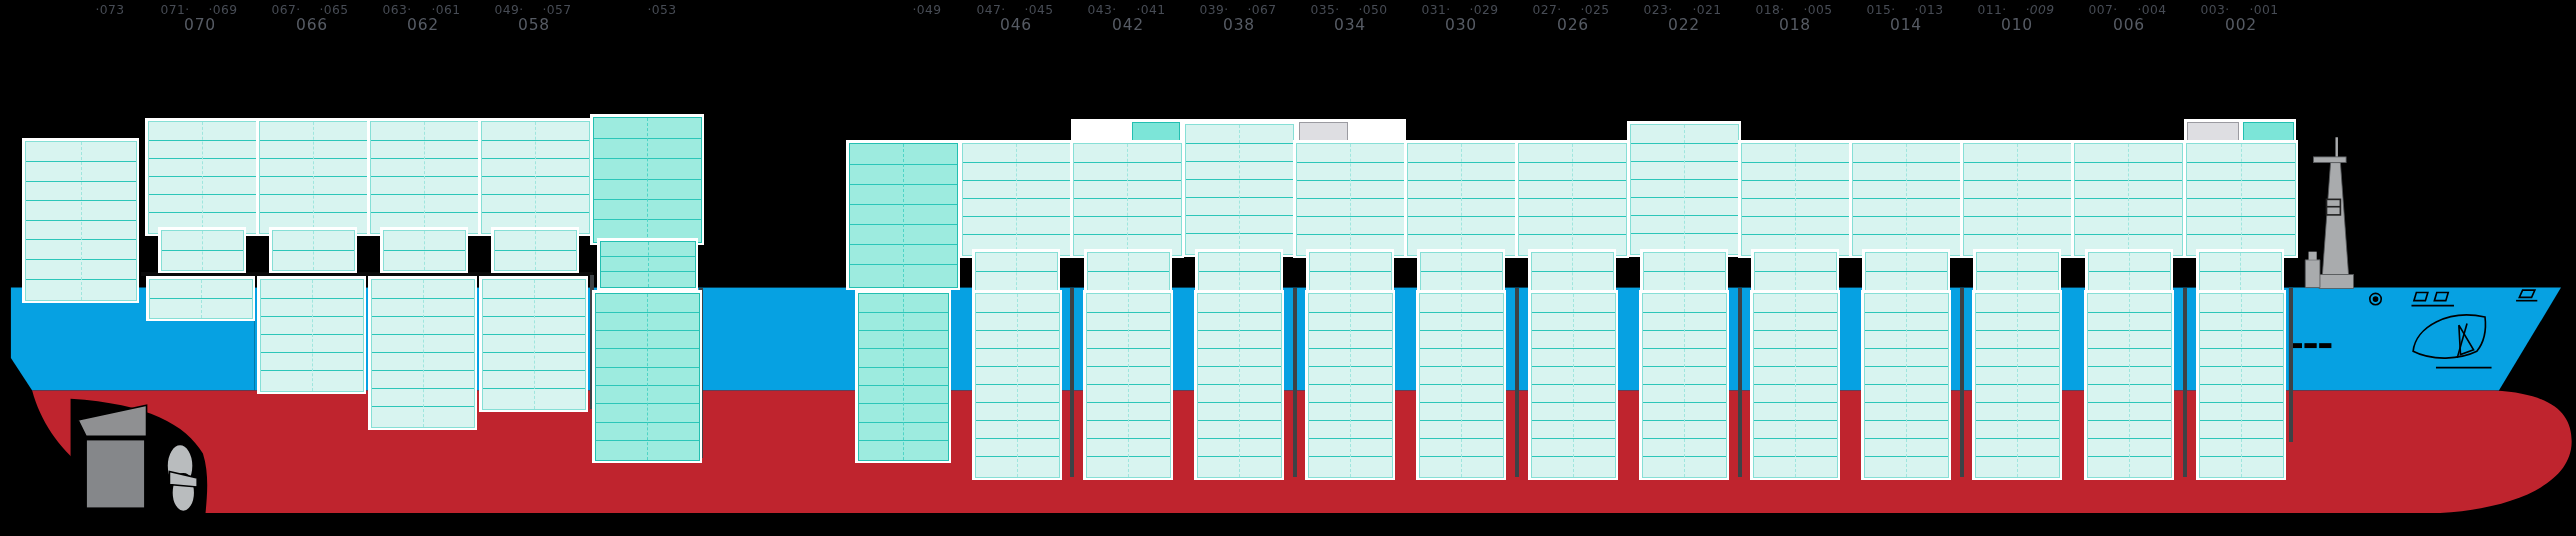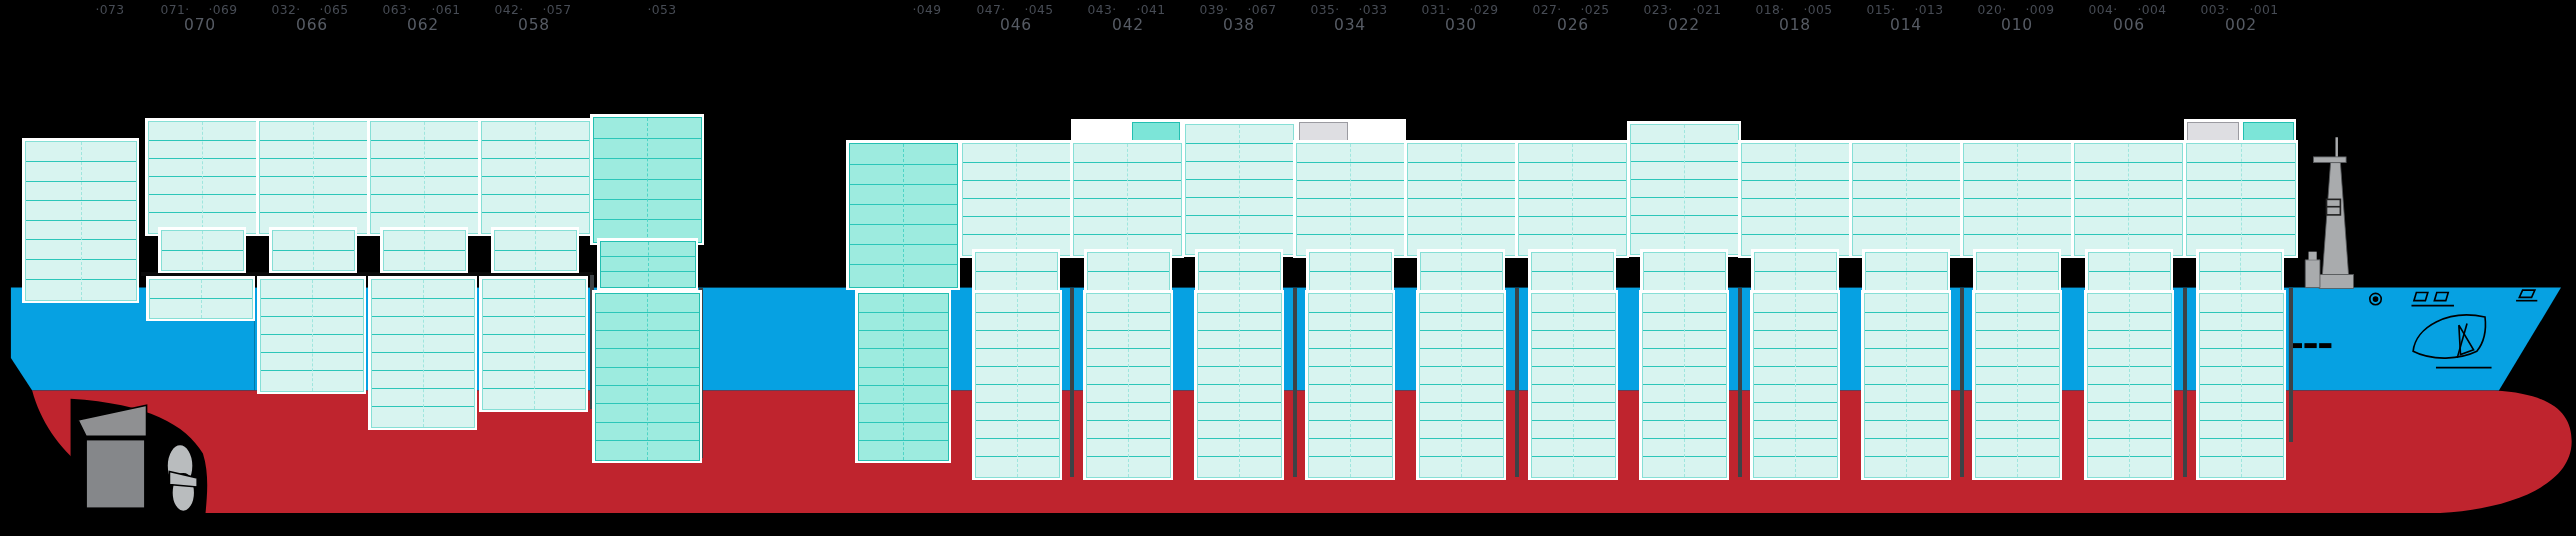--- a/index.html
+++ b/index.html
@@ -696,62 +696,62 @@
           <div class="row" style="height: 18px;"></div>
           <div class="dash"></div>
         </div>
       </div>
     </div>
   <div id="layer-labels">
       <span class="lab lab-pair" style="left: 110px;">·073</span>
       <span class="lab lab-pair" style="left: 175px;">071·</span>
       <span class="lab lab-pair" style="left: 223px;">·069</span>
       <span class="lab lab-main" style="left: 200px;">070</span>
-      <span class="lab lab-pair" style="left: 286px;">032·</span>
+      <span class="lab lab-pair" style="left: 286px;">067·</span>
       <span class="lab lab-pair" style="left: 334px;">·065</span>
       <span class="lab lab-main" style="left: 312px;">066</span>
       <span class="lab lab-pair" style="left: 397px;">063·</span>
       <span class="lab lab-pair" style="left: 446px;">·061</span>
       <span class="lab lab-main" style="left: 423px;">062</span>
-      <span class="lab lab-pair" style="left: 509px;">042·</span>
+      <span class="lab lab-pair" style="left: 509px;">049·</span>
       <span class="lab lab-pair" style="left: 557px;">·057</span>
       <span class="lab lab-main" style="left: 534px;">058</span>
       <span class="lab lab-pair" style="left: 662px;">·053</span>
       <span class="lab lab-pair" style="left: 927px;">·049</span>
       <span class="lab lab-pair" style="left: 991px;">047·</span>
       <span class="lab lab-pair" style="left: 1039px;">·045</span>
       <span class="lab lab-main" style="left: 1016px;">046</span>
       <span class="lab lab-pair" style="left: 1102px;">043·</span>
       <span class="lab lab-pair" style="left: 1151px;">·041</span>
       <span class="lab lab-main" style="left: 1128px;">042</span>
       <span class="lab lab-pair" style="left: 1214px;">039·</span>
       <span class="lab lab-pair" style="left: 1262px;">·067</span>
       <span class="lab lab-main" style="left: 1239px;">038</span>
       <span class="lab lab-pair" style="left: 1325px;">035·</span>
-      <span class="lab lab-pair" style="left: 1373px;">·033</span>
+      <span class="lab lab-pair" style="left: 1373px;">·050</span>
       <span class="lab lab-main" style="left: 1350px;">034</span>
       <span class="lab lab-pair" style="left: 1436px;">031·</span>
       <span class="lab lab-pair" style="left: 1484px;">·029</span>
       <span class="lab lab-main" style="left: 1461px;">030</span>
       <span class="lab lab-pair" style="left: 1547px;">027·</span>
       <span class="lab lab-pair" style="left: 1595px;">·025</span>
       <span class="lab lab-main" style="left: 1573px;">026</span>
       <span class="lab lab-pair" style="left: 1658px;">023·</span>
       <span class="lab lab-pair" style="left: 1707px;">·021</span>
       <span class="lab lab-main" style="left: 1684px;">022</span>
       <span class="lab lab-pair" style="left: 1770px;">018·</span>
       <span class="lab lab-pair" style="left: 1818px;">·005</span>
       <span class="lab lab-main" style="left: 1795px;">018</span>
       <span class="lab lab-pair" style="left: 1881px;">015·</span>
       <span class="lab lab-pair" style="left: 1929px;">·013</span>
       <span class="lab lab-main" style="left: 1906px;">014</span>
-      <span class="lab lab-pair" style="left: 1992px;">020·</span>
-      <span class="lab lab-pair" style="left: 2040px;">·009</span>
+      <span class="lab lab-pair" style="left: 1992px;">011·</span>
+      <span class="lab lab-pair" style="left: 2040px; font-style: italic;">·009</span>
       <span class="lab lab-main" style="left: 2017px;">010</span>
-      <span class="lab lab-pair" style="left: 2103px;">004·</span>
+      <span class="lab lab-pair" style="left: 2103px;">007·</span>
       <span class="lab lab-pair" style="left: 2152px;">·004</span>
       <span class="lab lab-main" style="left: 2129px;">006</span>
       <span class="lab lab-pair" style="left: 2215px;">003·</span>
       <span class="lab lab-pair" style="left: 2264px;">·001</span>
       <span class="lab lab-main" style="left: 2241px;">002</span>
     </div>
 </div>
 
 
 </body></html>

